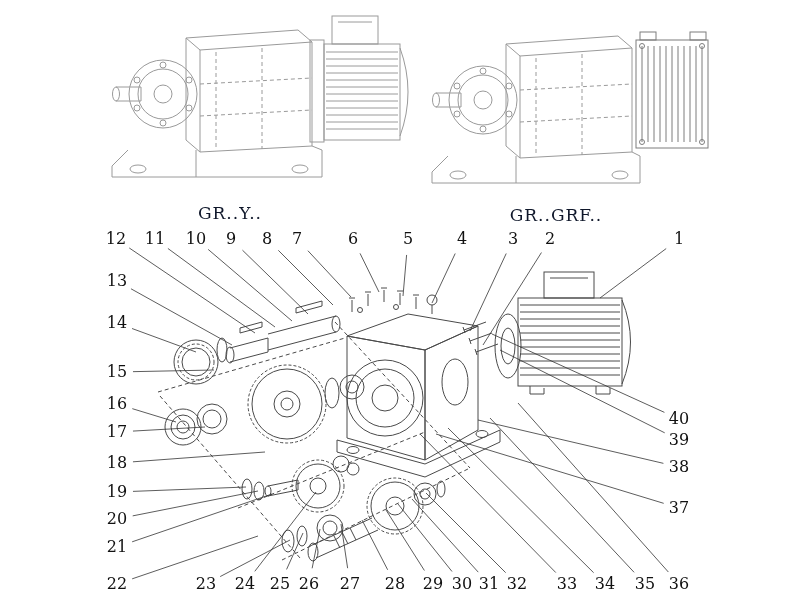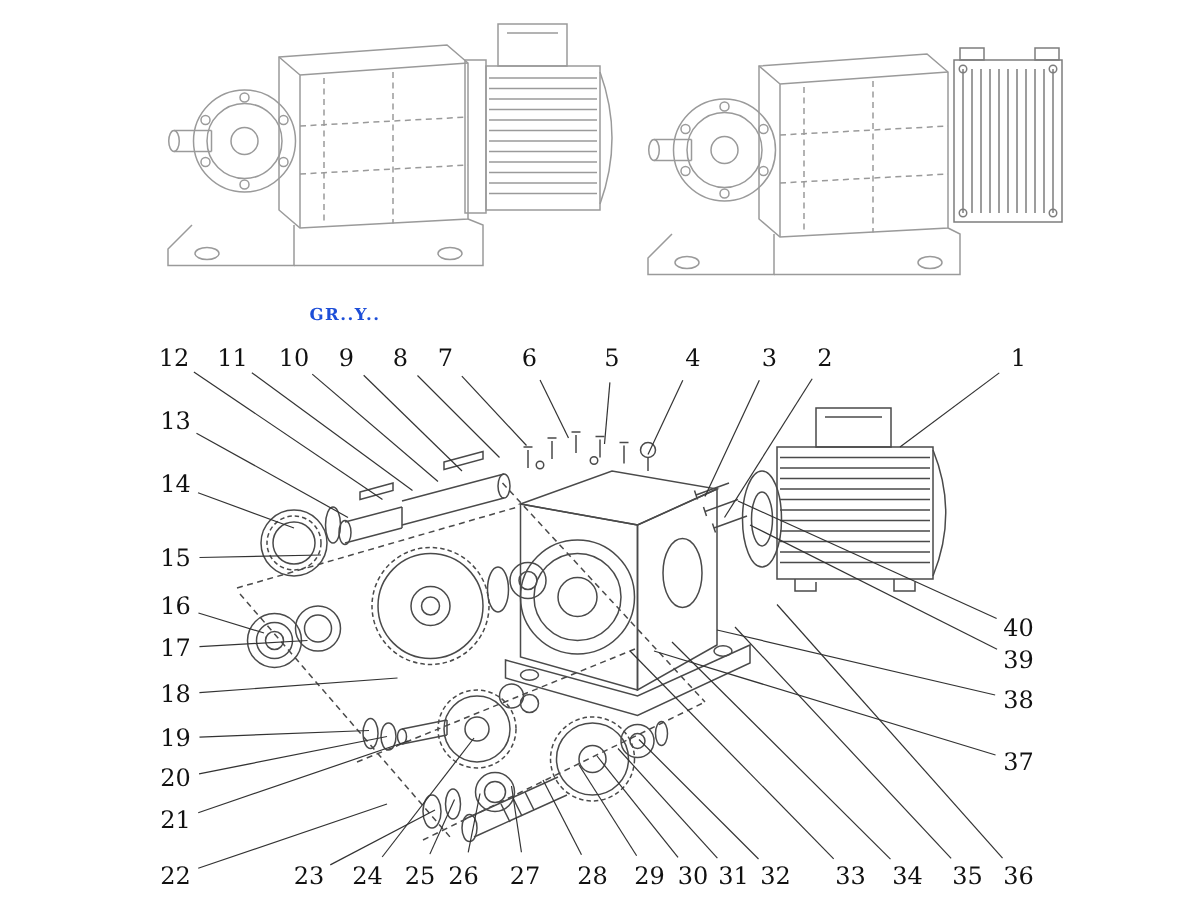--- a/index.html
+++ b/index.html
@@ -1,20 +1,20 @@
 <!DOCTYPE html>
 <html><head>
 <meta charset="utf-8">
 <style>
   html,body{margin:0;padding:0;background:#fff;}
   .canvas{position:relative;width:800px;height:600px;background:#fff;overflow:hidden;
           font-family:"DejaVu Serif","Liberation Serif",serif;}
   .canvas svg{position:absolute;left:0;top:0;}
-  .model-title{position:absolute;transform:translateX(-50%);font-weight:bold;
-               font-size:11px;letter-spacing:1px;color:#1d4ed8;white-space:nowrap;}
+  .model-title{position:absolute;transform:translateX(-50%);font-weight:normal;
+               font-size:17px;letter-spacing:1px;color:#0f172a;white-space:nowrap;}
   #title-left{left:230px;top:203px;}
   #title-right{left:556px;top:205px;}
   .art{stroke:#9a9a9a;fill:none;stroke-width:1;}
   .art-dark{stroke:#7d7d7d;fill:none;stroke-width:1;}
   .exp{stroke:#4a4a4a;fill:none;stroke-width:1;}
   .dash{stroke-dasharray:4 3;}
   .teeth{stroke-dasharray:3 2;}
   #callout-layer line{stroke:#333;stroke-width:0.8;}
   #callout-layer text{font-family:"DejaVu Serif","Liberation Serif",serif;
                       font-size:16px;fill:#111;text-anchor:middle;}
@@ -292,13 +292,14 @@
         <line x1="663.420257588098" y1="463.3569756549284" x2="478" y2="420"></line>
         <text x="679" y="472">38</text>
         <line x1="664.7051724697976" y1="432.81265654906025" x2="500" y2="350"></line>
         <text x="679" y="445">39</text>
         <line x1="664.4341363605984" y1="412.37915289118104" x2="492" y2="334"></line>
         <text x="679" y="424">40</text>
       </g>
   </svg>
 
   <div class="model-title" id="title-left">GR..Y..</div>
+  <div class="model-title" id="title-right">GR..GRF..</div>
 </div>
 
 </body></html>

